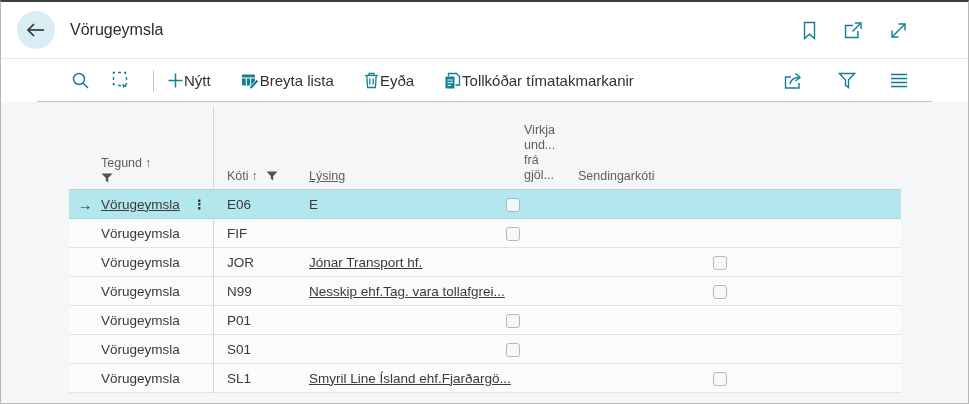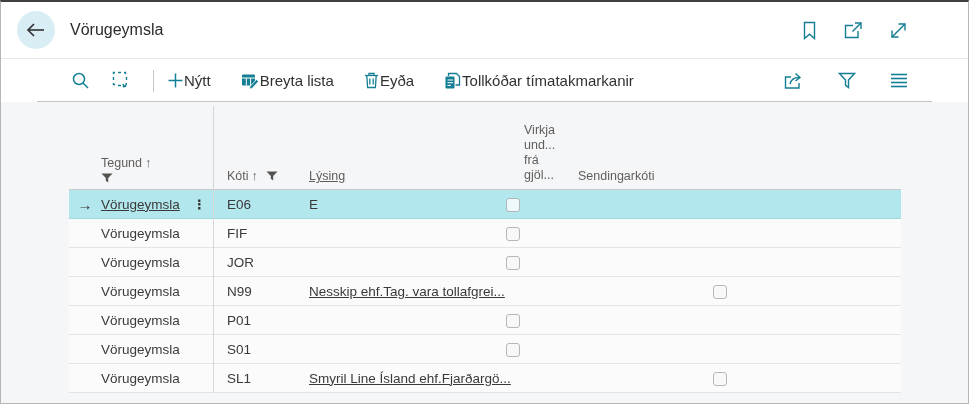--- a/index.html
+++ b/index.html
@@ -293,20 +293,21 @@
             <div class="cell col-koti">FIF</div>
             <div class="cell col-send"></div>
             <div class="cell col-virkja"><span class="cbx"></span></div>
             <div class="cell col-toll"></div>
           </div>
           <div class="row">
             <div class="cell col-gutter"></div>
             <div class="cell col-tegund">Vörugeymsla</div>
             <div class="cell col-dots"></div>
             <div class="cell col-koti">JOR</div>
+            <div class="cell col-lysing">Jónar Transport hf.</div>
             <div class="cell col-send"></div>
             <div class="cell col-virkja"><span class="cbx"></span></div>
             <div class="cell col-toll"></div>
           </div>
           <div class="row">
             <div class="cell col-gutter"></div>
             <div class="cell col-tegund">Vörugeymsla</div>
             <div class="cell col-dots"></div>
             <div class="cell col-koti">N99</div>
             <div class="cell col-lysing">Nesskip ehf.Tag. vara tollafgrei...</div>

